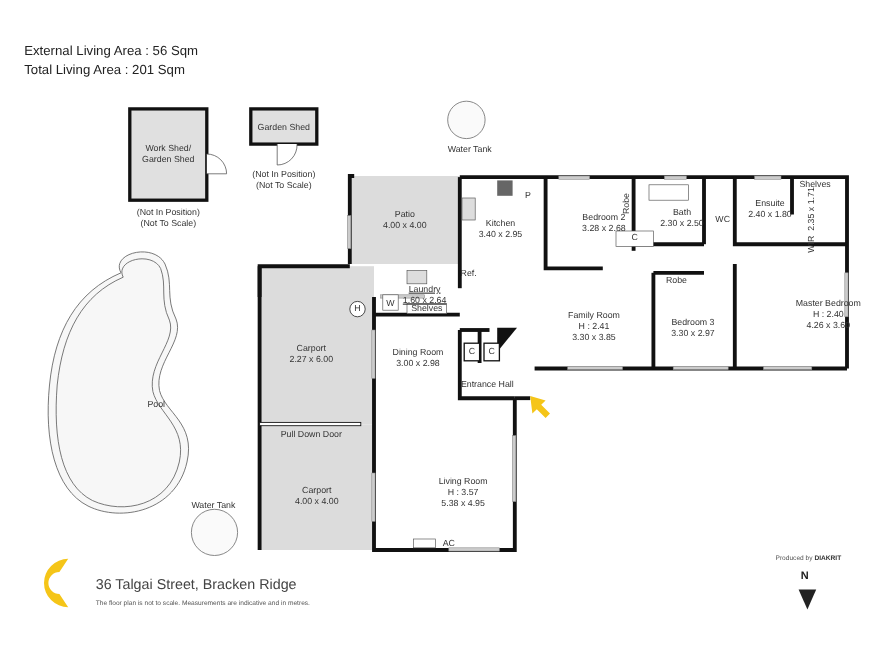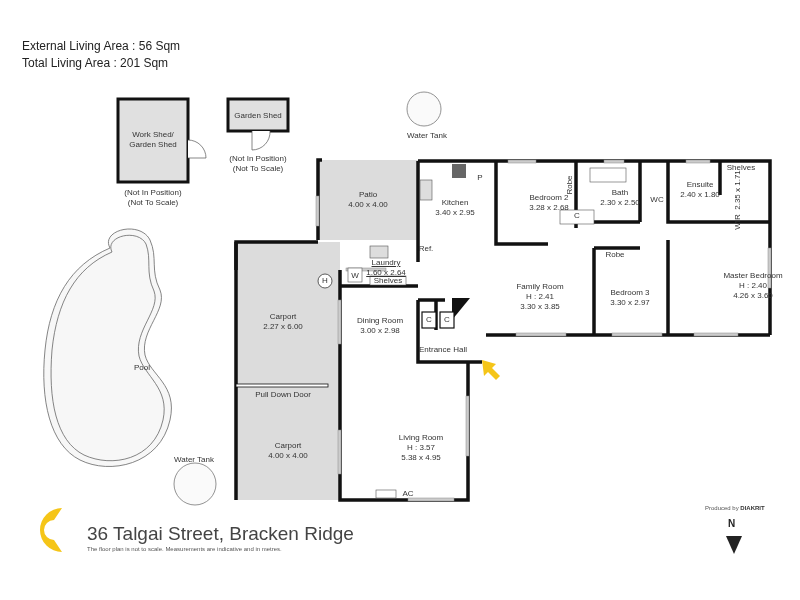--- a/index.html
+++ b/index.html
@@ -3,21 +3,21 @@
 <meta charset="utf-8">
 <style>
   html, body { margin: 0; padding: 0; background: #ffffff; }
   body { width: 800px; height: 600px; position: relative; overflow: hidden;
          font-family: "Liberation Sans", sans-serif; color: #333; }
   .abs { position: absolute; }
   .stats { left: 22px; top: 38px; font-size: 12px; line-height: 17px; color: #222; }
   .lbl { position: absolute; font-size: 8px; text-align: center; color: #333; line-height: 10px;
          font-family: "Liberation Sans", sans-serif; white-space: nowrap; transform: translate(-50%, -50%); }
   .lbl.v { transform: translate(-50%, -50%) rotate(-90deg); }
-  .footer-title { left: 87px; top: 523px; font-size: 19px; color: #444; }
+  .footer-title { left: 87px; top: 523px; font-size: 13px; color: #444; }
   .footer-note { left: 87px; top: 546px; font-size: 6px; color: #555; }
   .produced { left: 705px; top: 505px; font-size: 6px; color: #555; }
   .produced b { color: #333; }
   .north-n { left: 728px; top: 518px; font-size: 10px; font-weight: bold; color: #222; }
   svg#plan { position: absolute; left: 0; top: 0; }
 </style>
 </head>
 <body>
 
 <div class="abs stats">

